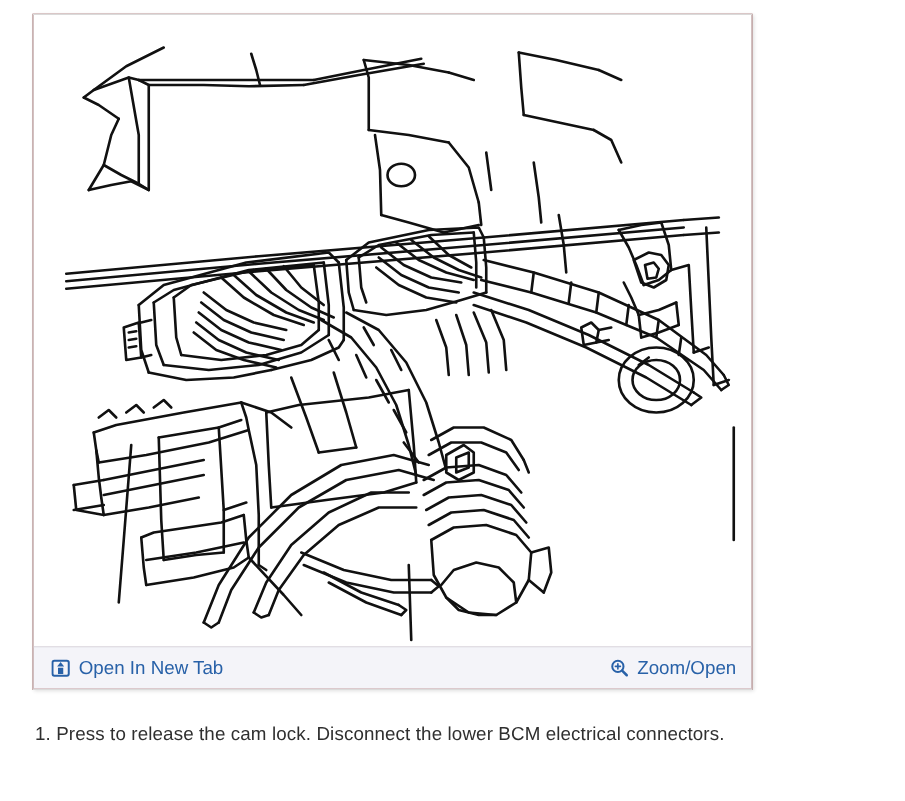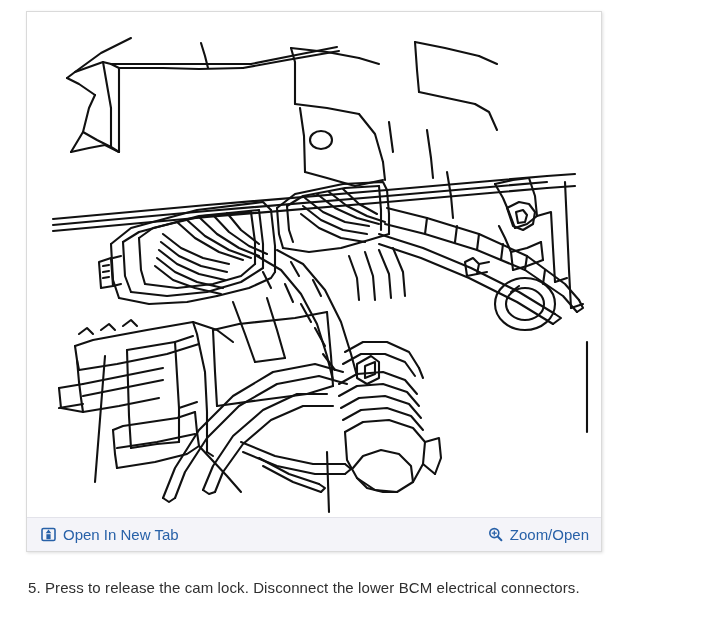--- a/index.html
+++ b/index.html
@@ -321,15 +321,15 @@
             <path d="M6.3 4.1 L6.3 8.1 M4.3 6.1 L8.3 6.1" stroke="#2861a8" stroke-width="1.3" stroke-linecap="round"></path>
             <path d="M9.7 9.5 L13.4 13.2" stroke="#2861a8" stroke-width="2" stroke-linecap="round"></path>
           </svg>
         </span>
         <span>Zoom/Open</span>
       </a>
 
     </div>
   </div>
 
-  <div class="caption">5. Press to release the cam lock. Disconnect the lower BCM electrical connectors.</div>
+  <div class="caption">1. Press to release the cam lock. Disconnect the lower BCM electrical connectors.</div>
 
 </div>
 
 </body></html>

